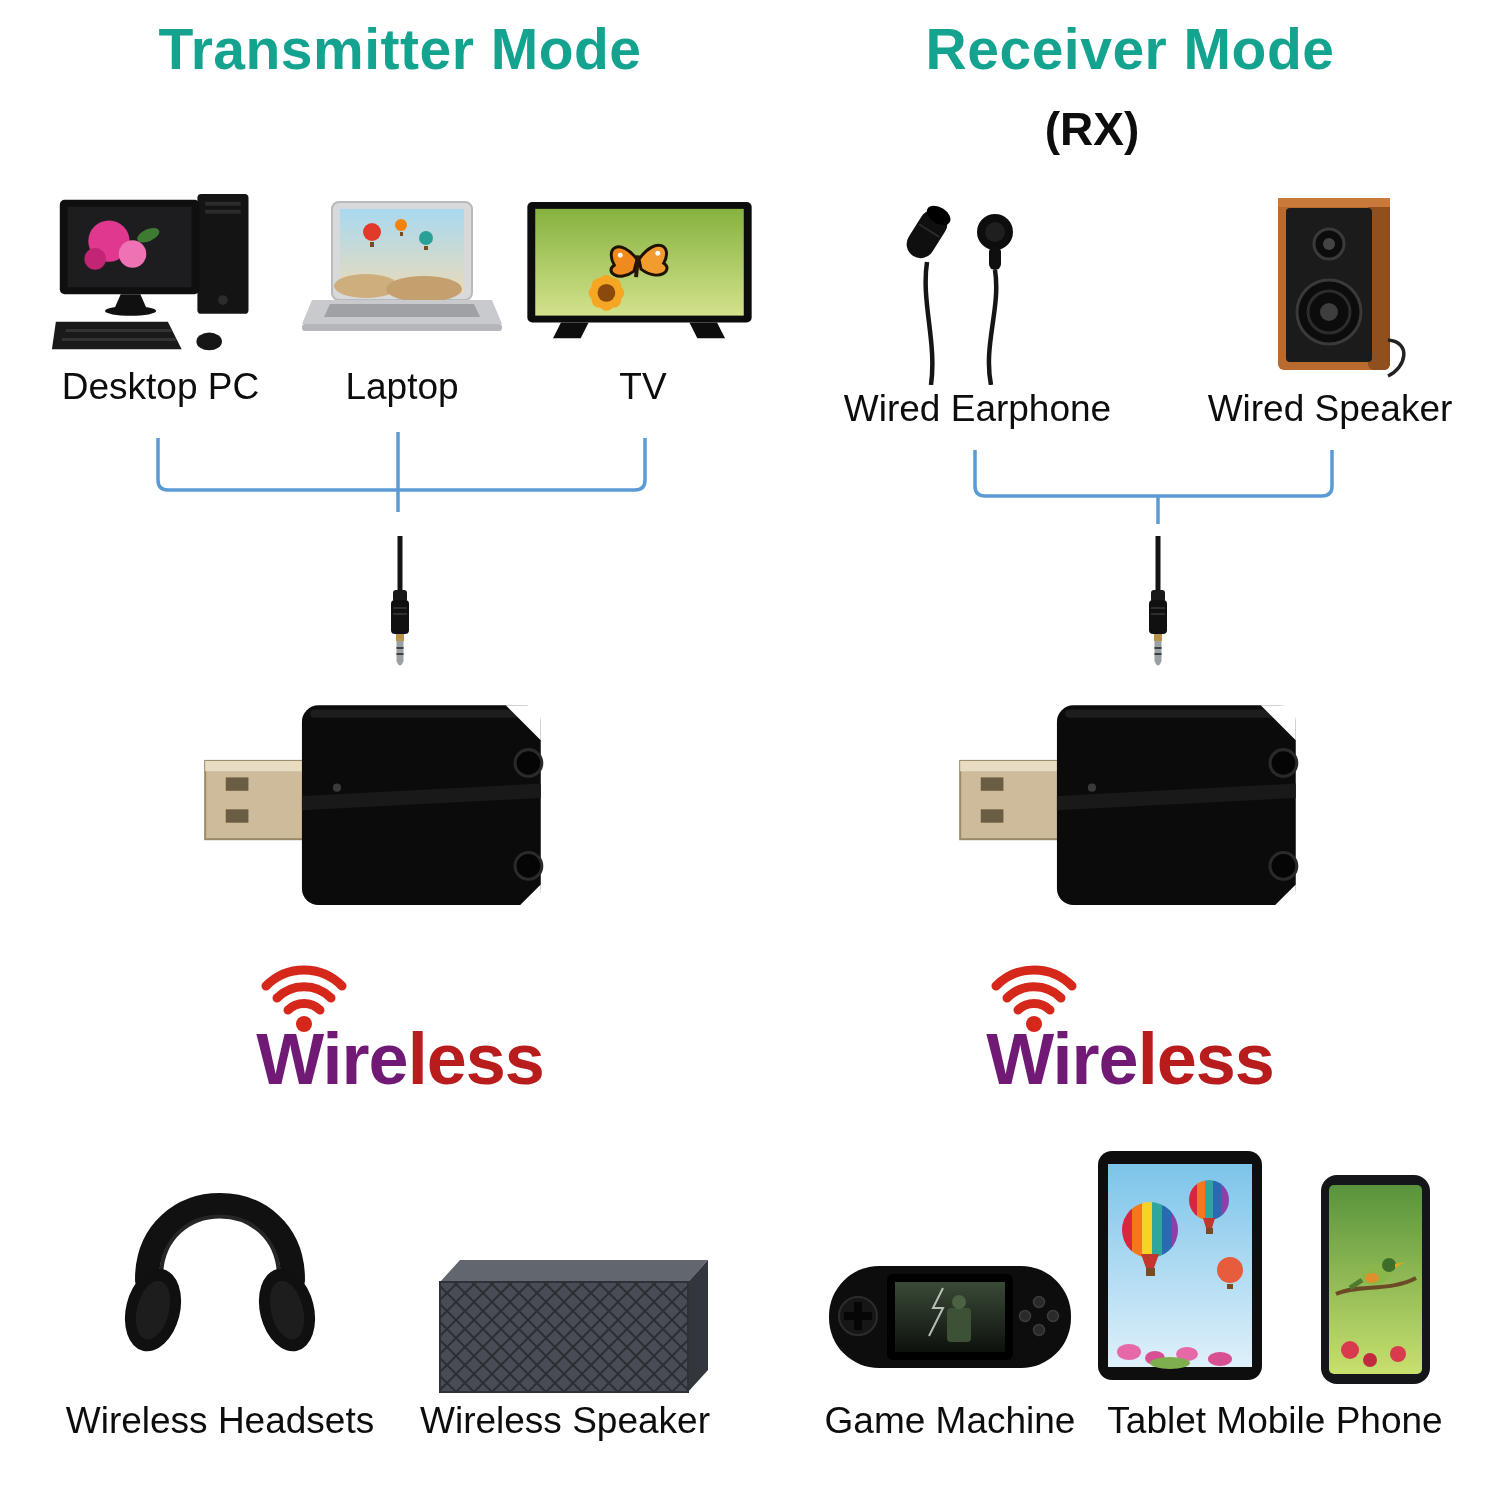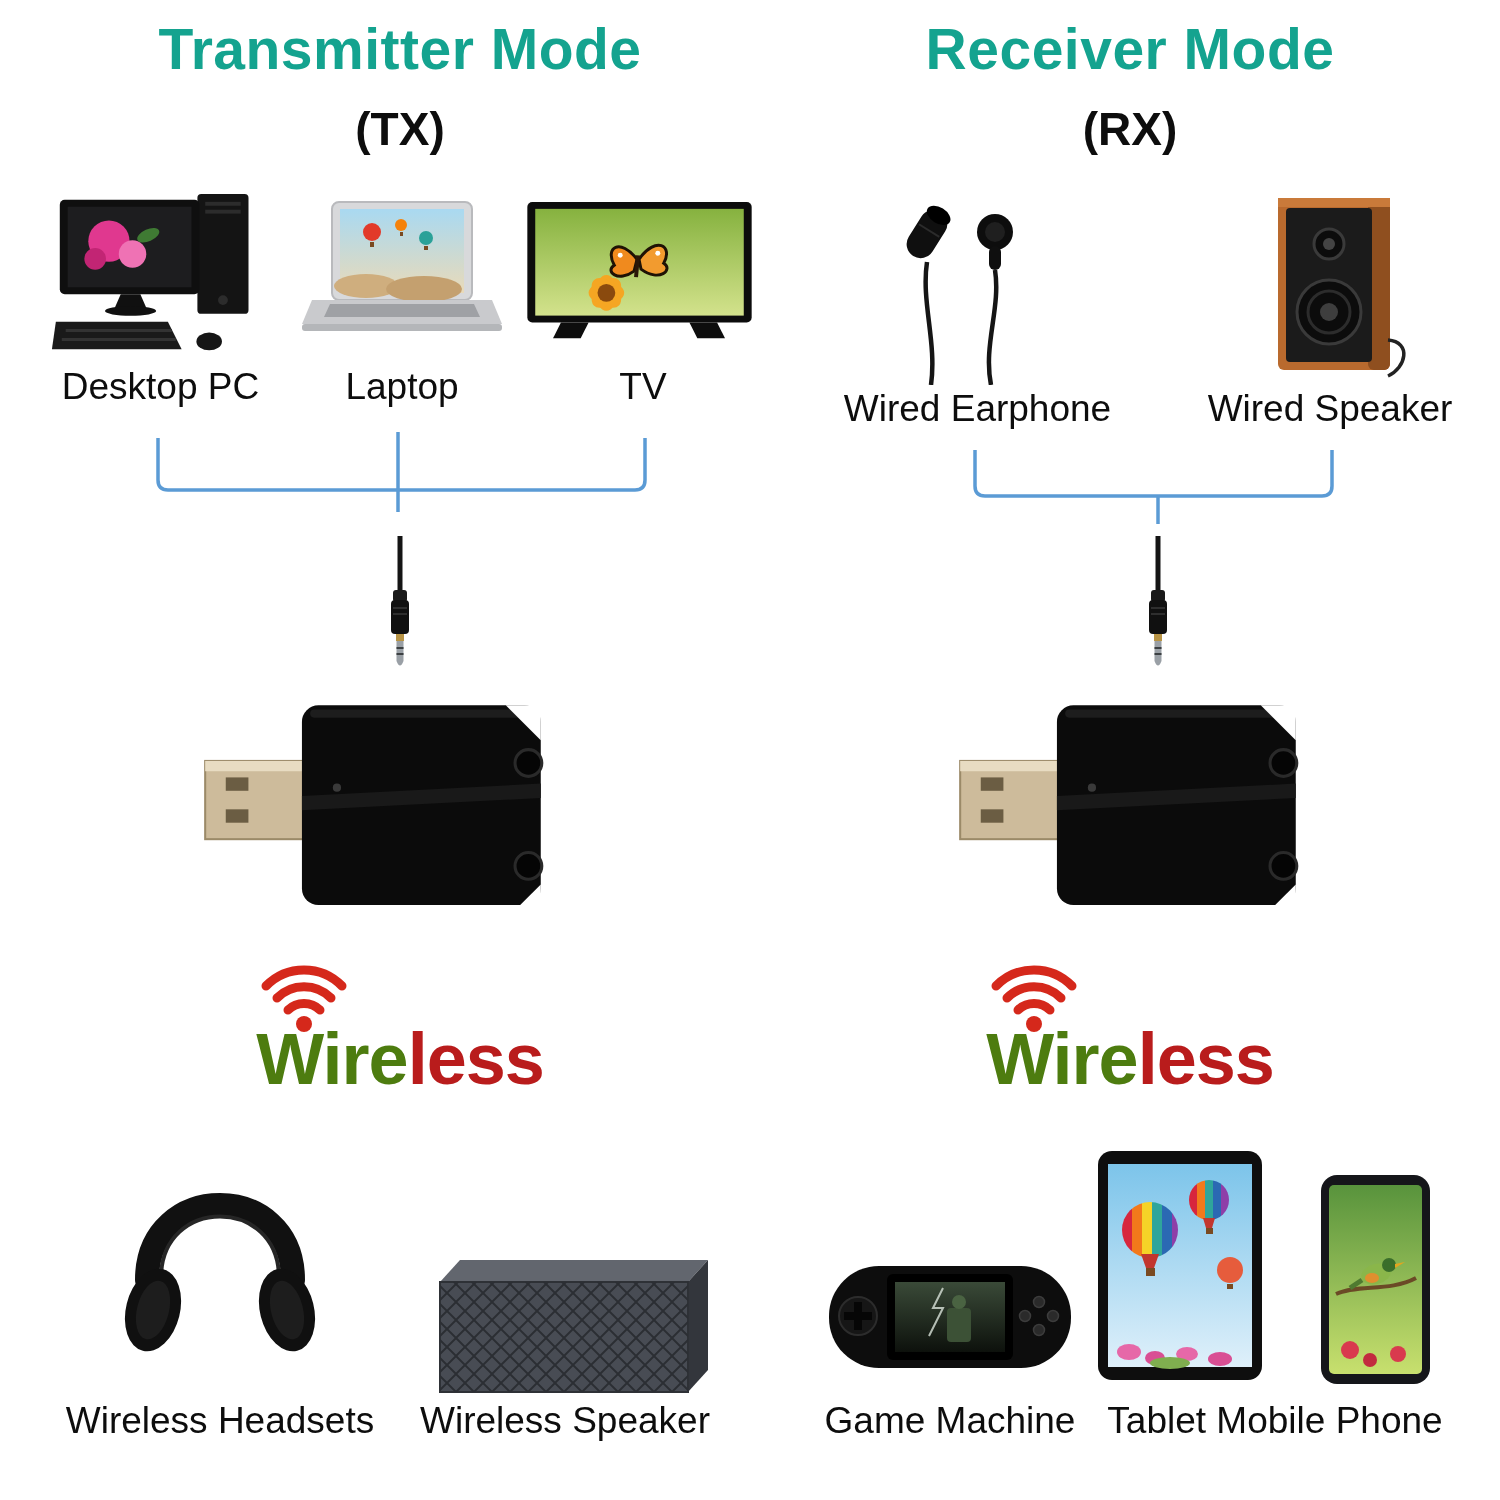--- a/index.html
+++ b/index.html
@@ -4,32 +4,31 @@
 <style>
   * { margin:0; padding:0; box-sizing:border-box; }
   html,body { background:#ffffff; }
   body { font-family:"Liberation Sans", sans-serif; }
   .canvas { position:relative; width:1500px; height:1500px; background:#ffffff; overflow:hidden; }
   .abs { position:absolute; }
   .col-title { font-size:57px; font-weight:800; color:#14a38f; text-align:center; letter-spacing:.5px; }
   .col-sub   { font-size:46px; font-weight:700; color:#0d0d0d; text-align:center; }
   .dev-label { font-size:37px; color:#0d0d0d; text-align:center; white-space:nowrap; }
   .wireless-text { font-size:72px; font-weight:800; text-align:center; letter-spacing:-1px; }
-  .wire { color:#4d7c0f; }
+  .wire { color:#701a75; }
   .less { color:#b91c1c; }
   .wifi-svg { display:block; margin:0 auto -16px auto; transform:translateX(-96px); }
   svg { display:block; }
 </style>
 </head>
 <body>
 
 <div class="canvas">
 
   <div class="abs col-title" style="left:50px; top:16px; width:700px;">Transmitter Mode</div>
-  <div class="abs col-sub" style="left:50px; top:102px; width:700px;">(TX)</div>
 
   <svg class="abs" style="left:50px; top:192px;" width="225" height="172" viewBox="0 0 225 175">
     <rect x="148" y="2" width="52" height="122" rx="4" fill="#141414"></rect>
     <rect x="156" y="10" width="36" height="4" fill="#2c2c2c"></rect>
     <rect x="156" y="18" width="36" height="4" fill="#2c2c2c"></rect>
     <circle cx="174" cy="110" r="5" fill="#2c2c2c"></circle>
     <rect x="8" y="8" width="142" height="96" rx="5" fill="#0f0f0f"></rect>
     <rect x="16" y="15" width="126" height="82" fill="#1d1d1f"></rect>
     <circle cx="58" cy="50" r="21" fill="#e0388f"></circle>
     <circle cx="82" cy="63" r="14" fill="#ef72b4"></circle>
@@ -162,21 +161,21 @@
       </pattern>
     </defs>
     <polygon points="20,34 268,34 288,12 40,12" fill="#62666e"></polygon>
     <polygon points="268,34 288,12 288,122 268,144" fill="#33363c"></polygon>
     <rect x="20" y="34" width="248" height="110" fill="#484c54" stroke="#2e3136" stroke-width="2"></rect>
     <rect x="20" y="34" width="248" height="110" fill="url(#spkXh)"></rect>
   </svg>
   <div class="abs dev-label" style="left:400px; top:1400px; width:330px;">Wireless Speaker</div>
 
   <div class="abs col-title" style="left:780px; top:16px; width:700px;">Receiver Mode</div>
-  <div class="abs col-sub" style="left:780px; top:102px; width:700px;">(RX)</div>
+  <div class="abs col-sub" style="left:742px; top:102px; width:700px;">(RX)</div>
 
   <svg class="abs" style="left:865px; top:190px;" width="210" height="195" viewBox="0 0 210 195">
     <g transform="rotate(32 62 44)">
       <rect x="48" y="18" width="28" height="52" rx="14" fill="#0f0f0f"></rect>
       <ellipse cx="62" cy="22" rx="13" ry="8" fill="#000"></ellipse>
       <line x1="50" y1="40" x2="74" y2="40" stroke="#2b2b2b" stroke-width="2"></line>
     </g>
     <circle cx="130" cy="42" r="18" fill="#0d0d0d"></circle>
     <circle cx="130" cy="42" r="10" fill="#1f1f1f"></circle>
     <rect x="124" y="56" width="12" height="24" rx="6" fill="#0f0f0f"></rect>

